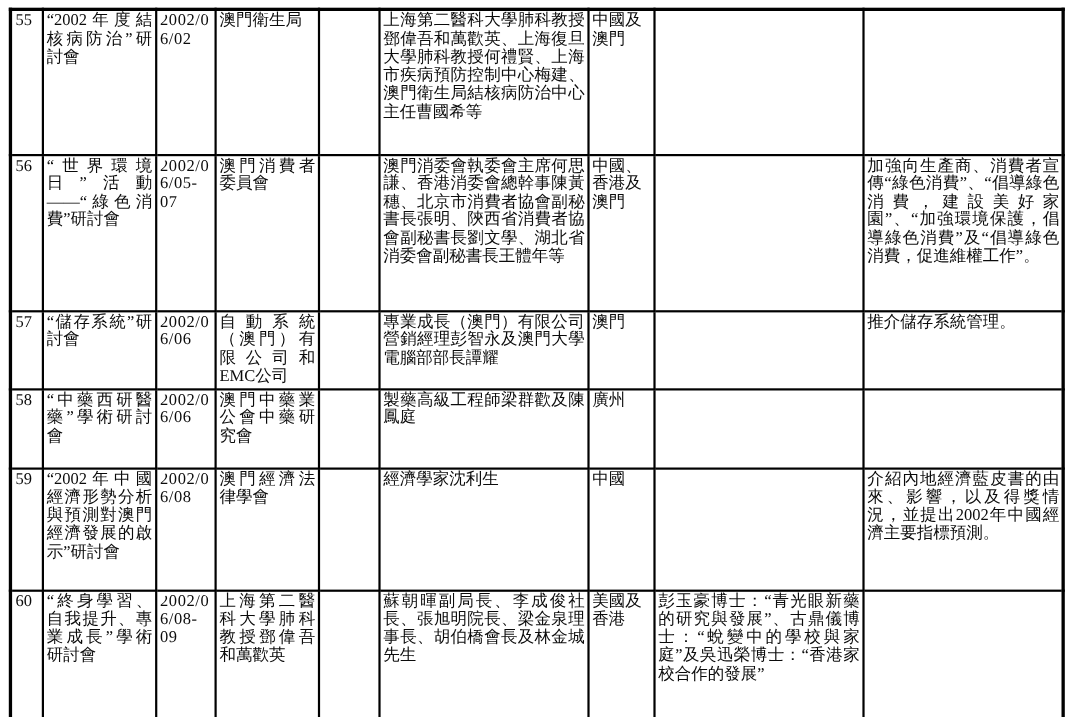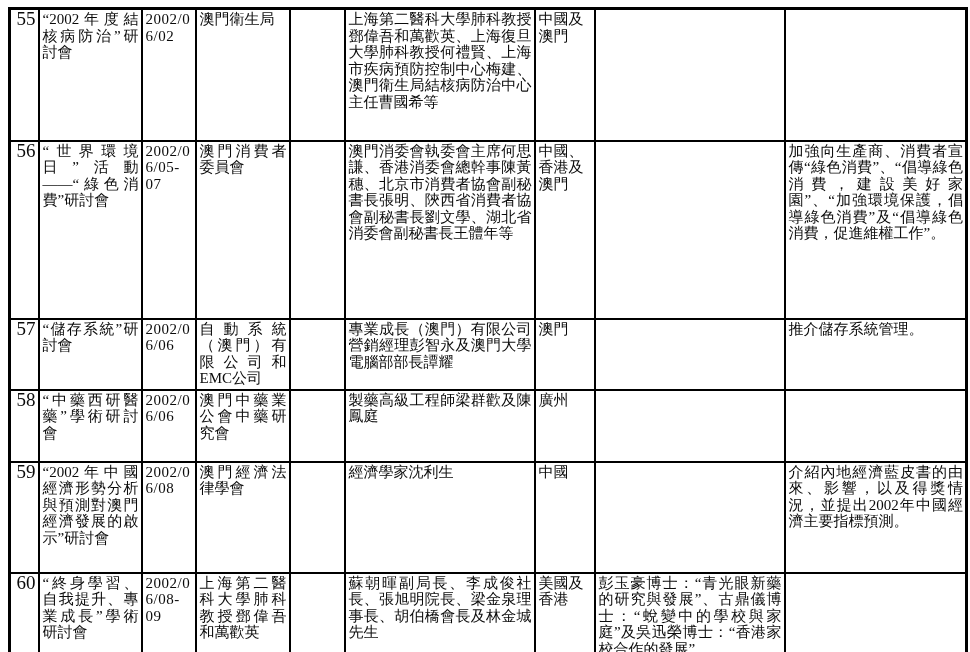--- a/index.html
+++ b/index.html
@@ -28,30 +28,31 @@
     border: 2px solid #000;
     vertical-align: top;
     padding: 1px 2px 1px 3px;
     overflow: hidden;
     word-break: break-word;
   }
   table.doc-table {
     border: 3px solid #000;
   }
   td.num {
-    text-align: right;
+    text-align: left;
     padding-left: 4px;
-    font-size: 19px;
+    font-size: 15px;
   }
   td.title {
     text-align: justify;
   }
   td.date {
     word-break: break-all;
     letter-spacing: 0.5px;
+    border-radius: 17px;
   }
   td.organizer,
   td.speakers,
   td.papers,
   td.remarks {
     text-align: justify;
   }
   td.location {
     text-align: left;
   }
@@ -77,21 +78,21 @@
         <td class="num">55</td>
         <td class="title">“2002年度結核病防治”研討會</td>
         <td class="date">2002/06/02</td>
         <td class="organizer">澳門衛生局</td>
         <td class="co"></td>
         <td class="speakers">上海第二醫科大學肺科教授鄧偉吾和萬歡英、上海復旦大學肺科教授何禮賢、上海市疾病預防控制中心梅建、澳門衛生局結核病防治中心主任曹國希等</td>
         <td class="location">中國及澳門</td>
         <td class="papers"></td>
         <td class="remarks"></td>
       </tr>
-      <tr style="height:178px">
+      <tr style="height:142px">
         <td class="num">56</td>
         <td class="title">“世界環境日”活動——“綠色消費”研討會</td>
         <td class="date">2002/06/05-07</td>
         <td class="organizer">澳門消費者委員會</td>
         <td class="co"></td>
         <td class="speakers">澳門消委會執委會主席何思謙、香港消委會總幹事陳黃穗、北京市消費者協會副秘書長張明、陝西省消費者協會副秘書長劉文學、湖北省消委會副秘書長王體年等</td>
         <td class="location">中國、香港及澳門</td>
         <td class="papers"></td>
         <td class="remarks">加強向生產商、消費者宣傳“綠色消費”、“倡導綠色消費，建設美好家園”、“加強環境保護，倡導綠色消費”及“倡導綠色消費，促進維權工作”。</td>
       </tr>

